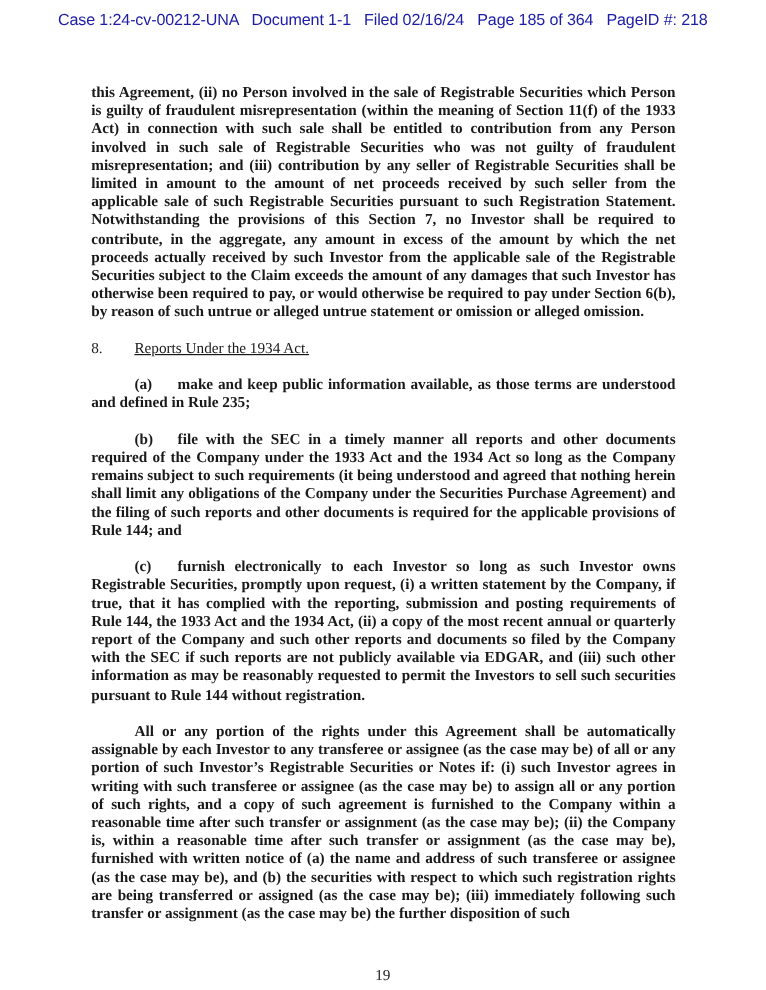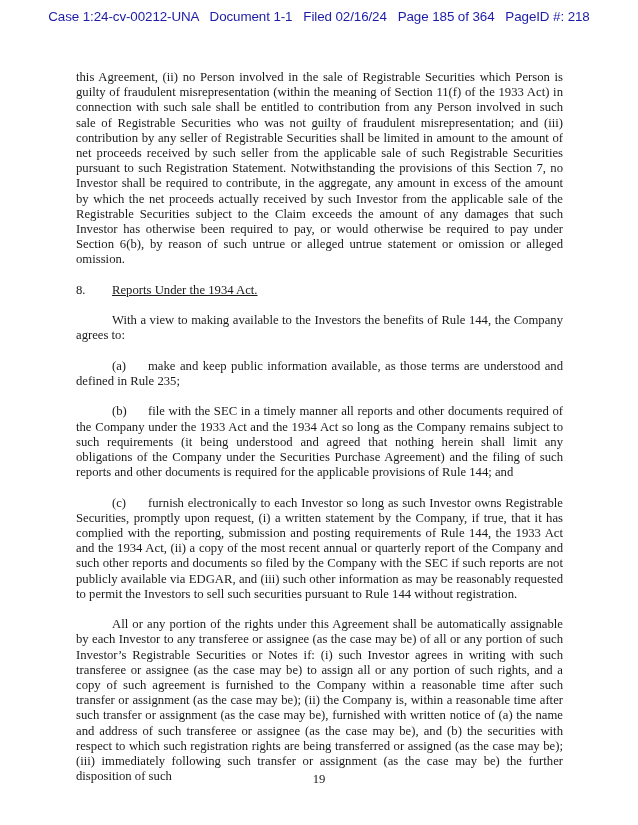--- a/index.html
+++ b/index.html
@@ -31,20 +31,21 @@
       left: 76px;
       width: 487px;
       font-family: "Liberation Serif", serif;
       font-size: 12.7px;
       line-height: 15.2px;
       color: #1a1a1a;
     }
     .para {
       text-align: justify;
       margin: 0 0 15.2px 0;
+      font-weight: bold;
     }
     .indent {
       text-indent: 36px;
     }
     .heading {
       margin: 0 0 15.2px 0;
     }
     .heading .num {
       display: inline-block;
       width: 36px;
@@ -52,21 +53,21 @@
     .heading .title {
       text-decoration: underline;
     }
     .item-label {
       display: inline-block;
       width: 36px;
       text-indent: 0;
     }
     .footer {
       position: absolute;
-      top: 772px;
+      top: 806px;
       left: 0;
       width: 638px;
       text-align: center;
       font-family: "Liberation Serif", serif;
       font-size: 12.7px;
       color: #1a1a1a;
     }
   </style>
 </head>
 <body>
@@ -74,21 +75,20 @@
 <div class="header"><span>Case 1:24-cv-00212-UNA</span>   <span>Document 1-1</span>   <span>Filed 02/16/24</span>   <span>Page 185 of 364</span>   <span>PageID #: 218</span></div>
 
 <div class="page">
 
   <p class="para">this Agreement, (ii) no Person involved in the sale of Registrable Securities which Person is guilty of fraudulent misrepresentation (within the meaning of Section 11(f) of the 1933 Act) in connection with such sale shall be entitled to contribution from any Person involved in such sale of Registrable Securities who was not guilty of fraudulent misrepresentation; and (iii) contribution by any seller of Registrable Securities shall be limited in amount to the amount of net proceeds received by such seller from the applicable sale of such Registrable Securities pursuant to such Registration Statement.  Notwithstanding the provisions of this Section 7, no Investor shall be required to contribute, in the aggregate, any amount in excess of the amount by which the net proceeds actually received by such Investor from the applicable sale of the Registrable Securities subject to the Claim exceeds the amount of any damages that such Investor has otherwise been required to pay, or would otherwise be required to pay under Section 6(b), by reason of such untrue or alleged untrue statement or omission or alleged omission.</p>
 
   <div class="heading">
     <span class="num">8.</span><span class="title">Reports Under the 1934 Act.</span>
   </div>
 
-  <p class="para indent">With a view to making available to the Investors the benefits of Rule 144, the Company agrees to:</p>
 
   <p class="para indent"><span class="item-label">(a)</span><span>make and keep public information available, as those terms are understood and defined in Rule 235;</span></p>
 
   <p class="para indent"><span class="item-label">(b)</span><span>file with the SEC in a timely manner all reports and other documents required of the Company under the 1933 Act and the 1934 Act so long as the Company remains subject to such requirements (it being understood and agreed that nothing herein shall limit any obligations of the Company under the Securities Purchase Agreement) and the filing of such reports and other documents is required for the applicable provisions of Rule 144; and</span></p>
 
   <p class="para indent"><span class="item-label">(c)</span><span>furnish electronically to each Investor so long as such Investor owns Registrable Securities, promptly upon request, (i) a written statement by the Company, if true, that it has complied with the reporting, submission and posting requirements of Rule 144, the 1933 Act and the 1934 Act, (ii) a copy of the most recent annual or quarterly report of the Company and such other reports and documents so filed by the Company with the SEC if such reports are not publicly available via EDGAR, and (iii) such other information as may be reasonably requested to permit the Investors to sell such securities pursuant to Rule 144 without registration.</span></p>
 
 
   <p class="para indent">All or any portion of the rights under this Agreement shall be automatically assignable by each Investor to any transferee or assignee (as the case may be) of all or any portion of such Investor’s Registrable Securities or Notes if: (i) such Investor agrees in writing with such transferee or assignee (as the case may be) to assign all or any portion of such rights, and a copy of such agreement is furnished to the Company within a reasonable time after such transfer or assignment (as the case may be); (ii) the Company is, within a reasonable time after such transfer or assignment (as the case may be), furnished with written notice of (a) the name and address of such transferee or assignee (as the case may be), and (b) the securities with respect to which such registration rights are being transferred or assigned (as the case may be); (iii) immediately following such transfer or assignment (as the case may be) the further disposition of such</p>
 

